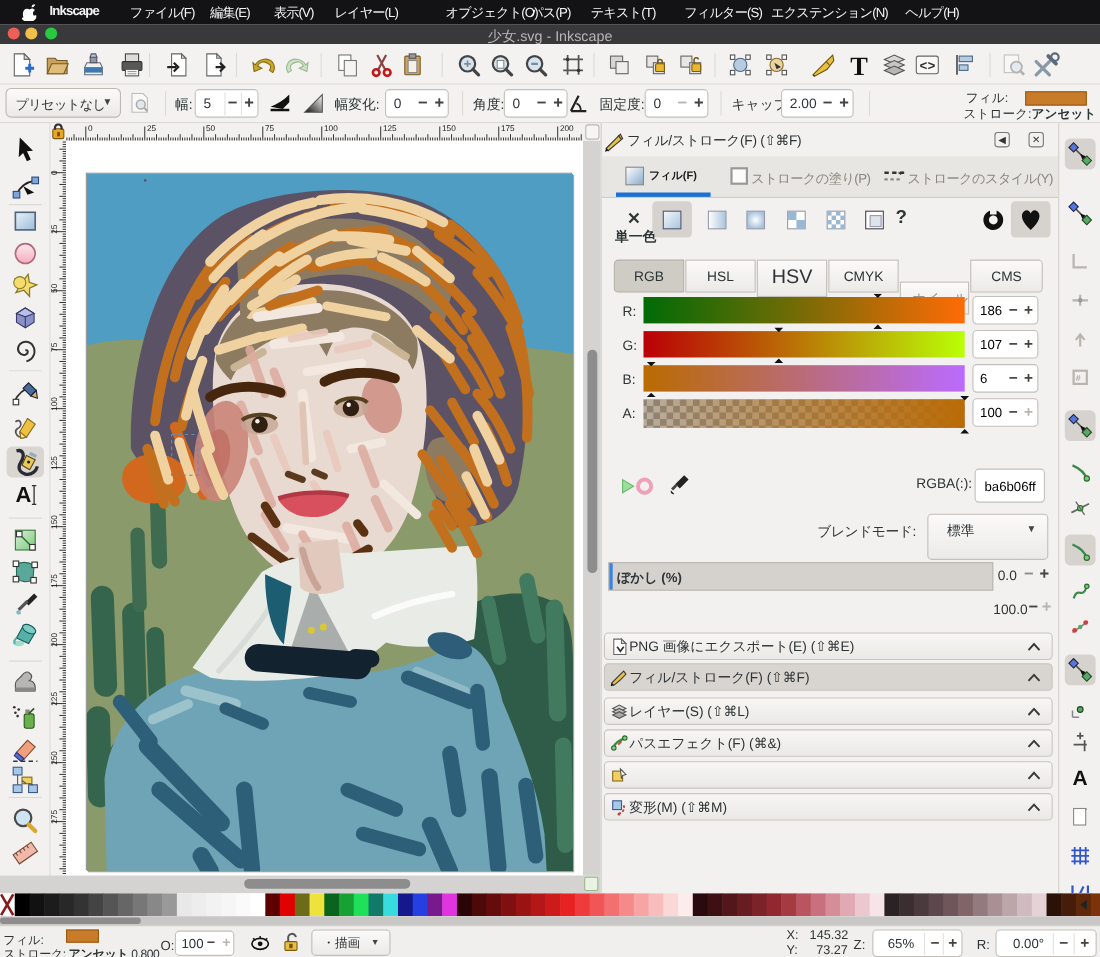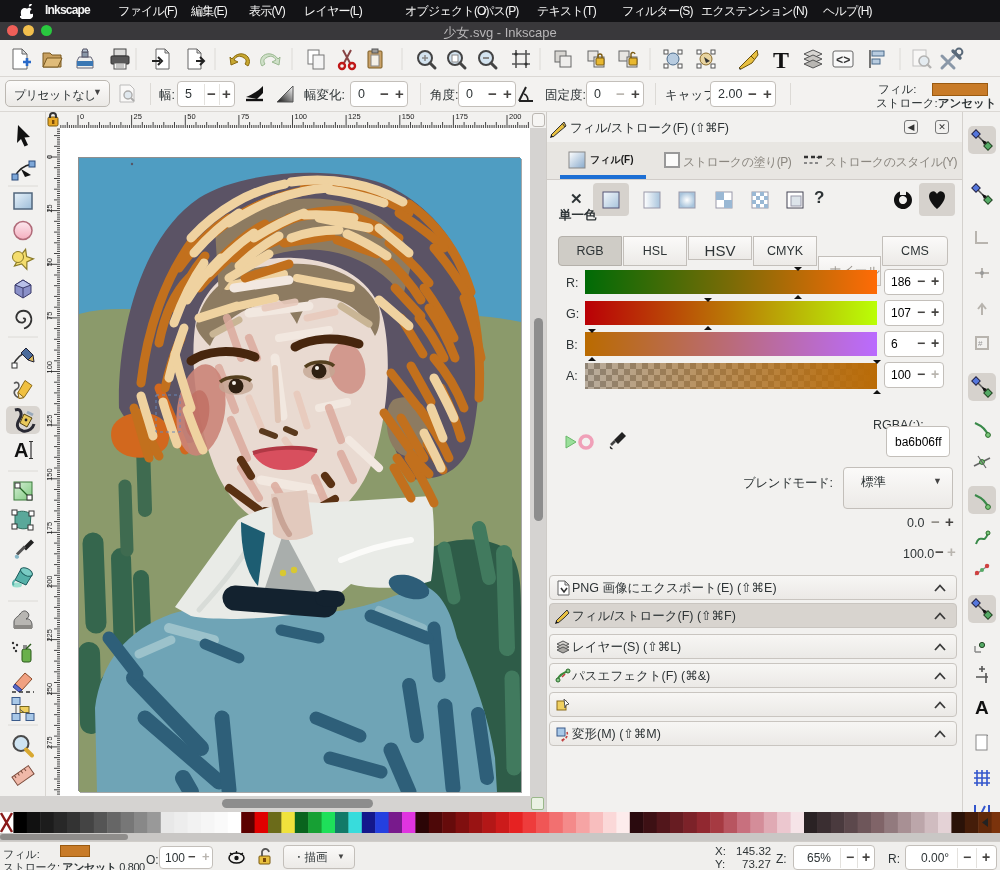--- a/index.html
+++ b/index.html
@@ -1361,21 +1361,21 @@
  <div class="abs" style="left:373px;top:71px;width:36px;height:33px;background:#d6d2cd;border-radius:4px;"></div>
  <svg class="abs" style="left:379px;top:76px;" width="24" height="24">
       <path d="M12,21 C4,14 2,7 6,4 C9,2 11,4 12,6 C13,4 15,2 18,4 C22,7 20,14 12,21 Z" fill="#111"></path>
     </svg>
 
  <span class="abs" style="left:13px;top:95px;font-size:12.5px;font-weight:bold;color:#2e3436;">単一色</span>
 
  <div class="abs" style="left:12px;top:124px;width:392px;height:30px;">
   <div style="position:absolute;left:0;width:64px;height:30px;background:#cfccc6;border:1px solid #b4b0aa;border-radius:4px 0 0 4px;text-align:center;line-height:28px;font-size:12.5px;color:#2e3436;">RGB</div>
   <div style="position:absolute;left:65px;width:64px;height:30px;background:linear-gradient(#fbfaf9,#eceae7);border:1px solid #c3bfba;text-align:center;line-height:28px;font-size:12.5px;color:#2e3436;">HSL</div>
-  <div style="position:absolute;left:130px;width:64px;height:24px;background:linear-gradient(#fbfaf9,#eceae7);border:1px solid #c3bfba;text-align:center;line-height:28px;font-size:15px;color:#2e3436;">HSV</div>
+  <div style="position:absolute;left:130px;width:64px;height:34px;background:linear-gradient(#fbfaf9,#eceae7);border:1px solid #c3bfba;text-align:center;line-height:28px;font-size:18px;color:#2e3436;">HSV</div>
   <div style="position:absolute;left:195px;width:64px;height:30px;background:linear-gradient(#fbfaf9,#eceae7);border:1px solid #c3bfba;text-align:center;line-height:28px;font-size:12.5px;color:#2e3436;">CMYK</div>
   <div style="position:absolute;left:260px;width:63px;height:30px;background:linear-gradient(#fbfaf9,#eceae7);border:1px solid #c3bfba;text-align:right;line-height:28px;font-size:12.5px;color:#9a958e;margin-top:20px;">ホイール</div>
   <div style="position:absolute;left:324px;width:66px;height:30px;background:linear-gradient(#fbfaf9,#eceae7);border:1px solid #c3bfba;border-radius:0 4px 4px 0;text-align:center;line-height:28px;font-size:12.5px;color:#2e3436;">CMS</div>
  </div>
 
  <svg class="abs" style="left:0;top:155px;" width="416" height="130">
   <defs>
    <linearGradient id="sr" x1="0" y1="0" x2="1" y2="0">
           <stop offset="0" stop-color="#006b06"></stop>
           <stop offset="0.5" stop-color="#7a6b06"></stop>
@@ -1438,31 +1438,35 @@
 
  <svg class="abs" style="left:18px;top:320px;" width="60" height="20">
       <path d="M2,4 L12,10 L2,16 Z" fill="#9adf9a" stroke="#6ab86a"></path>
       <circle cx="22" cy="10" r="6" fill="none" stroke="#f0a0b8" stroke-width="3.6"></circle>
     </svg>
  <svg class="abs" style="left:62px;top:318px;" width="20" height="22">
       <path d="M14,2 L18,6 L10,14 L6,10 Z" fill="#222"></path>
       <path d="M7,11 L3,15" stroke="#444" stroke-width="2.6"></path>
       <path d="M2,16 c-1,2 1,4 3,3 Z" fill="#222"></path>
     </svg>
- <span class="abs" style="left:287px;top:306px;font-size:12.5px;color:#2e3436;margin-left:40px;">RGBA(:):</span>
+ <span class="abs" style="left:287px;top:321px;font-size:12.5px;color:#2e3436;">RGBA(:):</span>
  <div class="whitebox" style="left:340px;top:314px;width:64px;height:31px;">
       <span style="position:absolute;left:8px;top:8px;font-size:12px;">ba6b06ff</span>
     </div>
 
  <span class="abs" style="left:197px;top:363px;font-size:12.5px;color:#2e3436;letter-spacing:-0.4px;">ブレンドモード:</span>
  <div class="abs" style="left:297px;top:355px;width:110px;height:42px;background:linear-gradient(#fbfaf9,#eceae7);border:1px solid #c3bfba;border-radius:4px;">
   <span style="position:absolute;left:17px;top:6px;font-size:12.5px;color:#2e3436;">標準</span>
   <span style="position:absolute;right:10px;top:8px;font-size:9px;color:#444;">▼</span>
  </div>
 
+ <div class="abs" style="left:7px;top:399px;width:350px;height:26px;background:#d5d2cd;border:1px solid #bab6b0;">
+  <div style="position:absolute;left:0;top:0;width:3px;height:24px;background:#3584e4;"></div>
+  <span style="position:absolute;left:7px;top:5px;font-size:12px;color:#2e3436;font-weight:bold;">ぼかし (%)</span>
+ </div>
  <span class="abs" style="left:361px;top:404px;font-size:12.5px;color:#2e3436;">0.0</span>
  <b class="abs" style="left:385px;top:401px;font-size:15px;color:#8f8b85;">−</b>
  <b class="abs" style="left:399px;top:401px;font-size:15px;color:#454341;">+</b>
 
  <span class="abs" style="left:357px;top:435px;font-size:12.5px;color:#2e3436;">100.0</span>
  <b class="abs" style="left:389px;top:431px;font-size:15px;color:#454341;">−</b>
  <b class="abs" style="left:401px;top:431px;font-size:15px;color:#b9b5af;">+</b>
 
  <div class="expbar" style="top:463px;">
   <svg style="position:absolute;left:5px;top:4px;" width="16" height="16">

